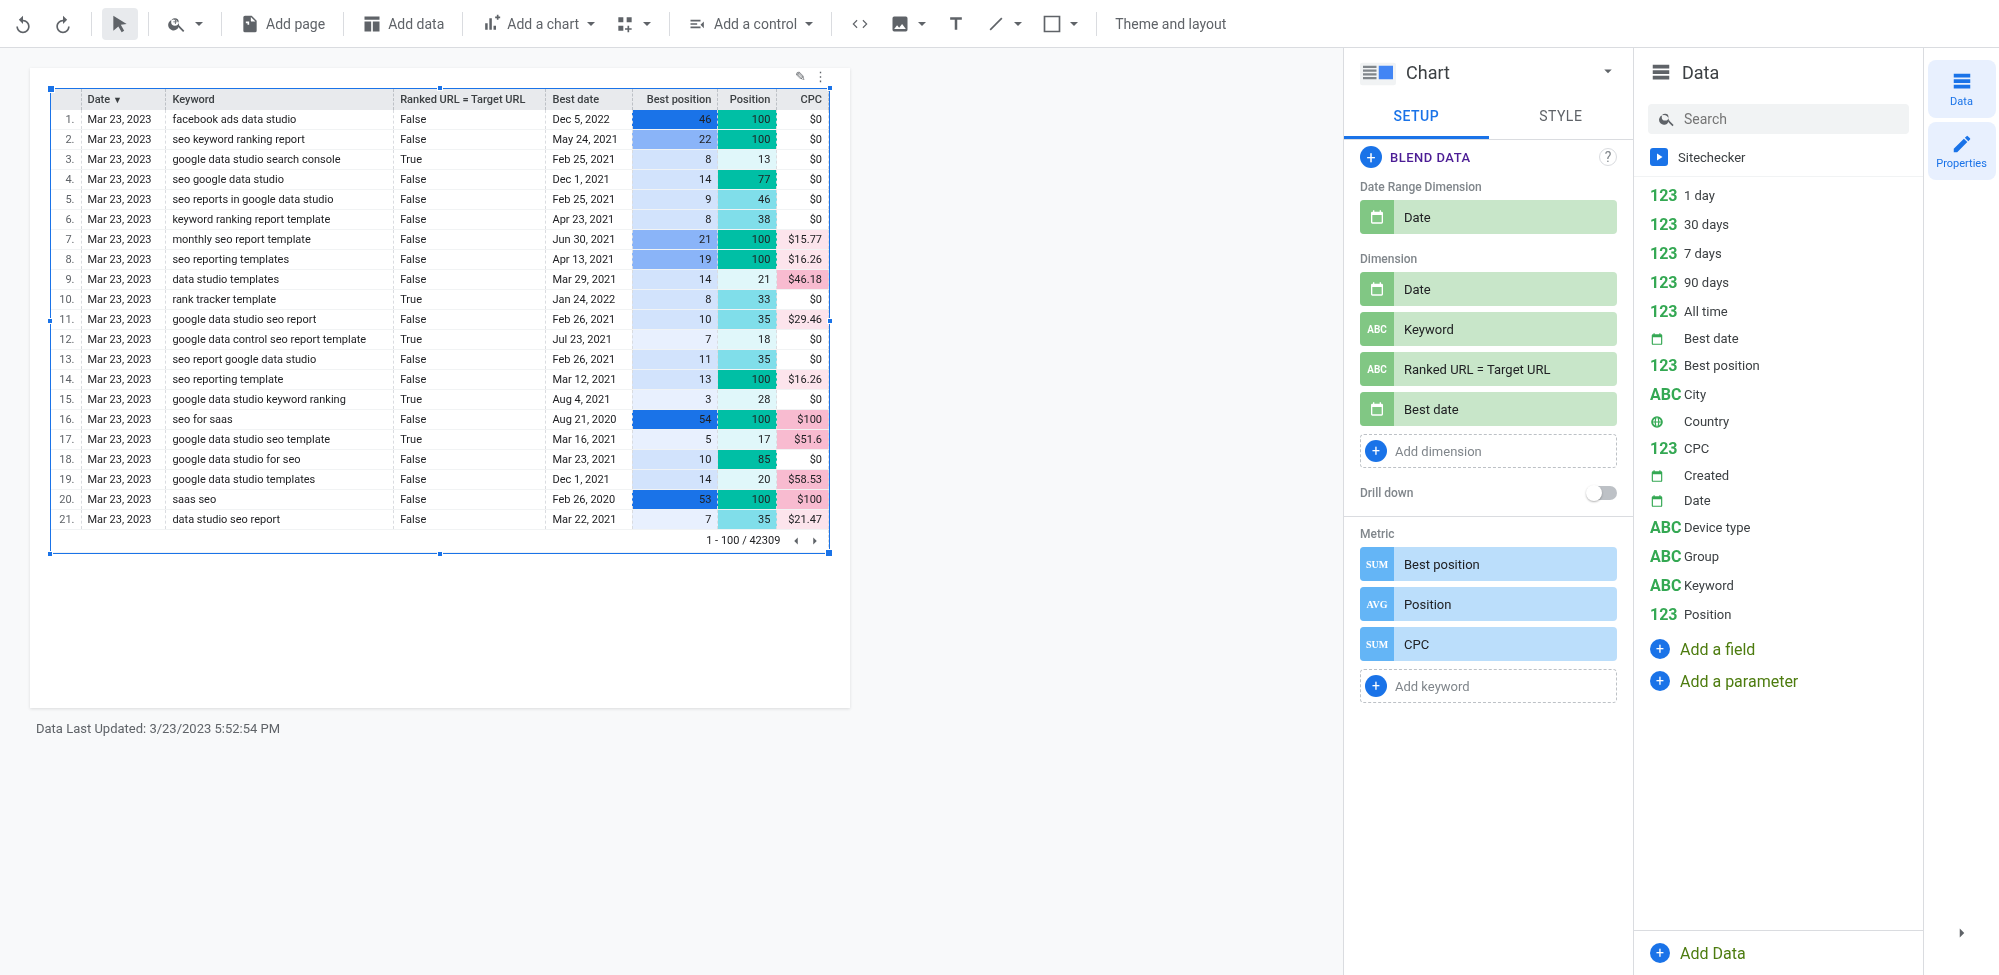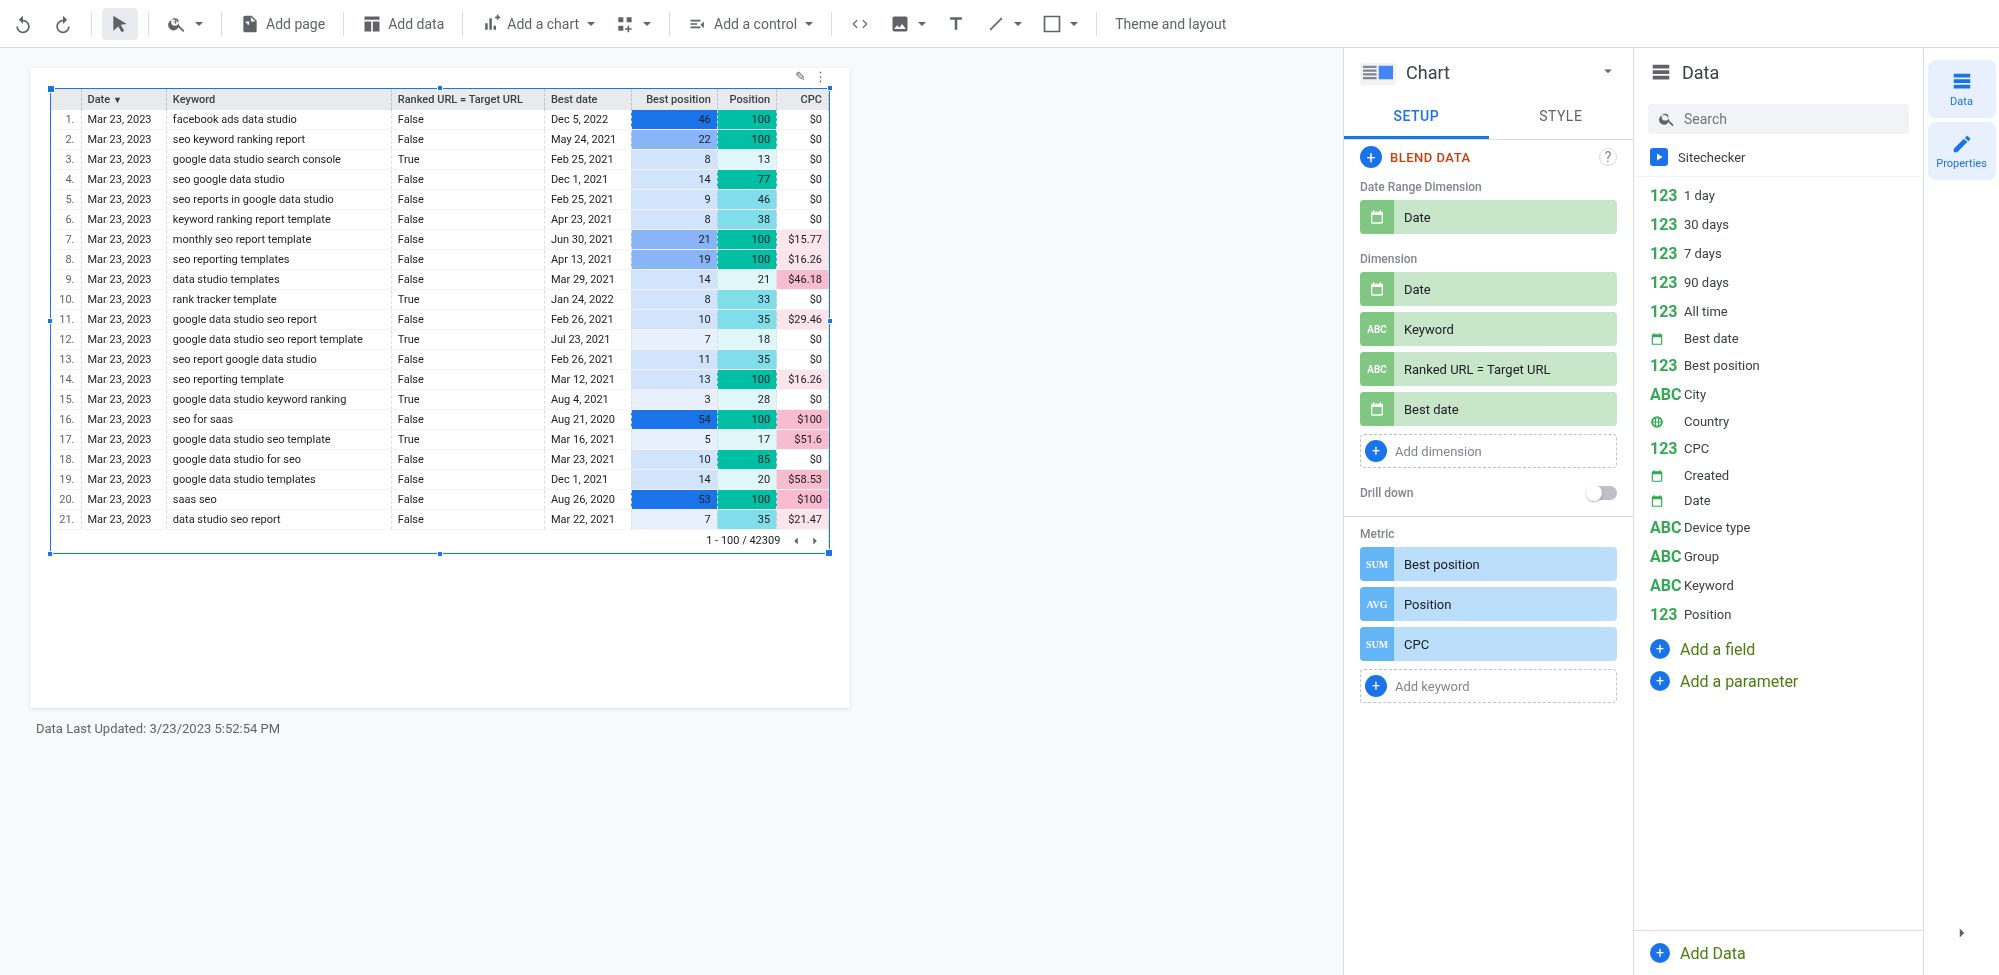--- a/index.html
+++ b/index.html
@@ -46,21 +46,21 @@
 .panel-header svg { width:36px; height:24px; }
 .panel-header .chev { width:18px; height:18px; fill:#5f6368; cursor:pointer; }
 
 .tabs { display:flex; border-bottom:1px solid #dadce0; }
 .tab { flex:1; text-align:center; padding:12px 0; font-size:14px; letter-spacing:.5px; cursor:pointer; color:#5f6368; }
 .tab.active { color:#1a73e8; border-bottom:3px solid #1a73e8; font-weight:500; }
 
 .section-label { font-size:12px; color:#80868b; padding:10px 16px 6px; font-weight:500; }
 .blend-row { display:flex; align-items:center; padding:6px 16px 2px; gap:8px; }
 .blend-row .plus { width:22px; height:22px; border-radius:50%; background:#1a73e8; color:#fff; display:flex; align-items:center; justify-content:center; font-size:16px; }
-.blend-row span.link { color:#c2410c; font-weight:500; letter-spacing:.5px; font-size:13px; }
+.blend-row span.link { color:#4c1d95; font-weight:500; letter-spacing:.5px; font-size:13px; }
 .blend-row .help { margin-left:auto; color:#80868b; font-size:14px; border:1px solid #dadce0; border-radius:50%; width:18px; height:18px; display:flex; align-items:center; justify-content:center; }
 
 .chip-list { padding:0 16px 8px; display:flex; flex-direction:column; gap:6px; }
 .chip { display:flex; align-items:center; border-radius:4px; overflow:hidden; height:34px; font-size:13px; }
 .chip.dim { background:#c8e6c9; }
 .chip.dim .badge { background:#81c784; }
 .chip.metric { background:#bbdefb; }
 .chip.metric .badge { background:#64b5f6;font-family:Liberation Serif, serif; }
 .chip .badge { width:34px; height:100%; display:flex; align-items:center; justify-content:center; font-size:10px; font-weight:600; color:#fff; }
 .chip .badge svg { width:16px; height:16px; fill:#fff; }
@@ -345,21 +345,21 @@
                 <td>google data studio seo report</td>
                 <td>False</td>
                 <td>Feb 26, 2021</td>
                 <td class="num bp-lo">10</td>
                 <td class="num pos-mid">35</td>
                 <td class="num cpc-mid">$29.46</td>
               </tr>
               <tr>
                 <td class="rownum">12.</td>
                 <td>Mar 23, 2023</td>
-                <td>google data studio seo report template</td>
+                <td>google data control seo report template</td>
                 <td>True</td>
                 <td>Jul 23, 2021</td>
                 <td class="num bp-vlo">7</td>
                 <td class="num pos-lo">18</td>
                 <td class="num cpc-lo">$0</td>
               </tr>
               <tr>
                 <td class="rownum">13.</td>
                 <td>Mar 23, 2023</td>
                 <td>seo report google data studio</td>
@@ -427,21 +427,21 @@
                 <td>Dec 1, 2021</td>
                 <td class="num bp-lo">14</td>
                 <td class="num pos-lo">20</td>
                 <td class="num cpc-hot">$58.53</td>
               </tr>
               <tr>
                 <td class="rownum">20.</td>
                 <td>Mar 23, 2023</td>
                 <td>saas seo</td>
                 <td>False</td>
-                <td>Aug 26, 2020</td>
+                <td>Feb 26, 2020</td>
                 <td class="num bp-hot">53</td>
                 <td class="num pos-hot">100</td>
                 <td class="num cpc-hot">$100</td>
               </tr>
               <tr>
                 <td class="rownum">21.</td>
                 <td>Mar 23, 2023</td>
                 <td>data studio seo report</td>
                 <td>False</td>
                 <td>Mar 22, 2021</td>

